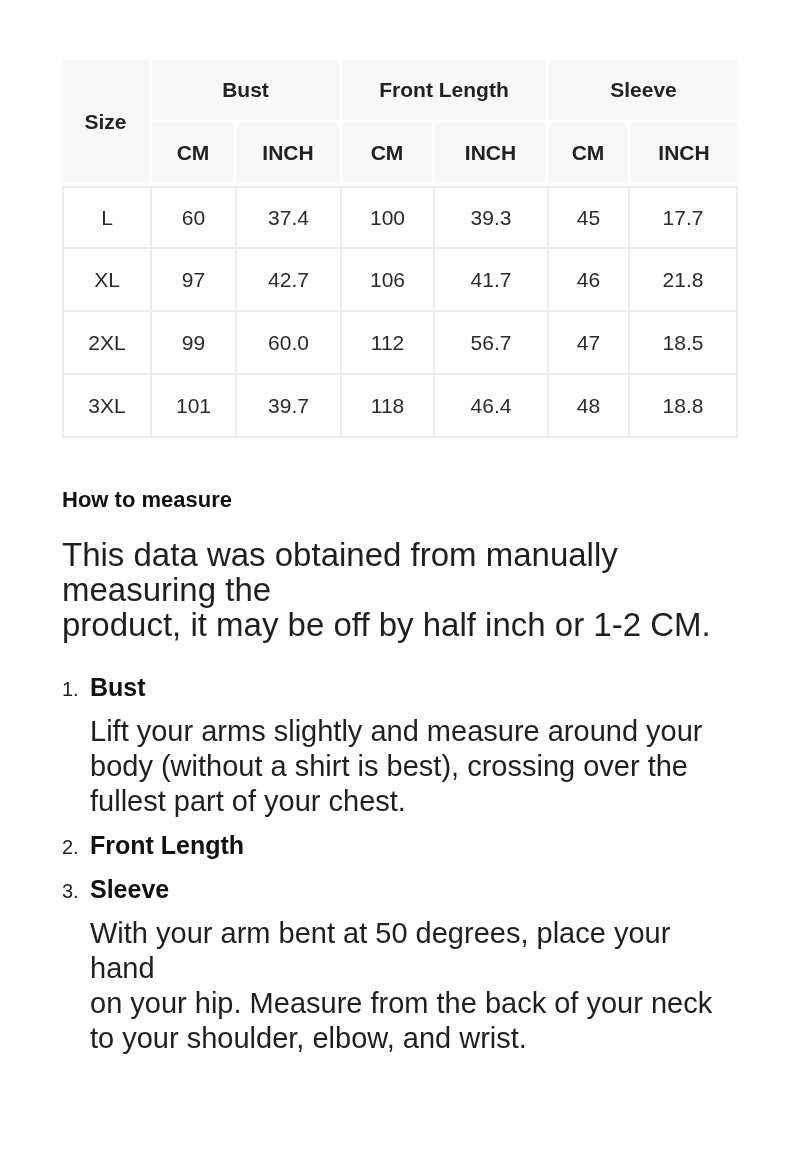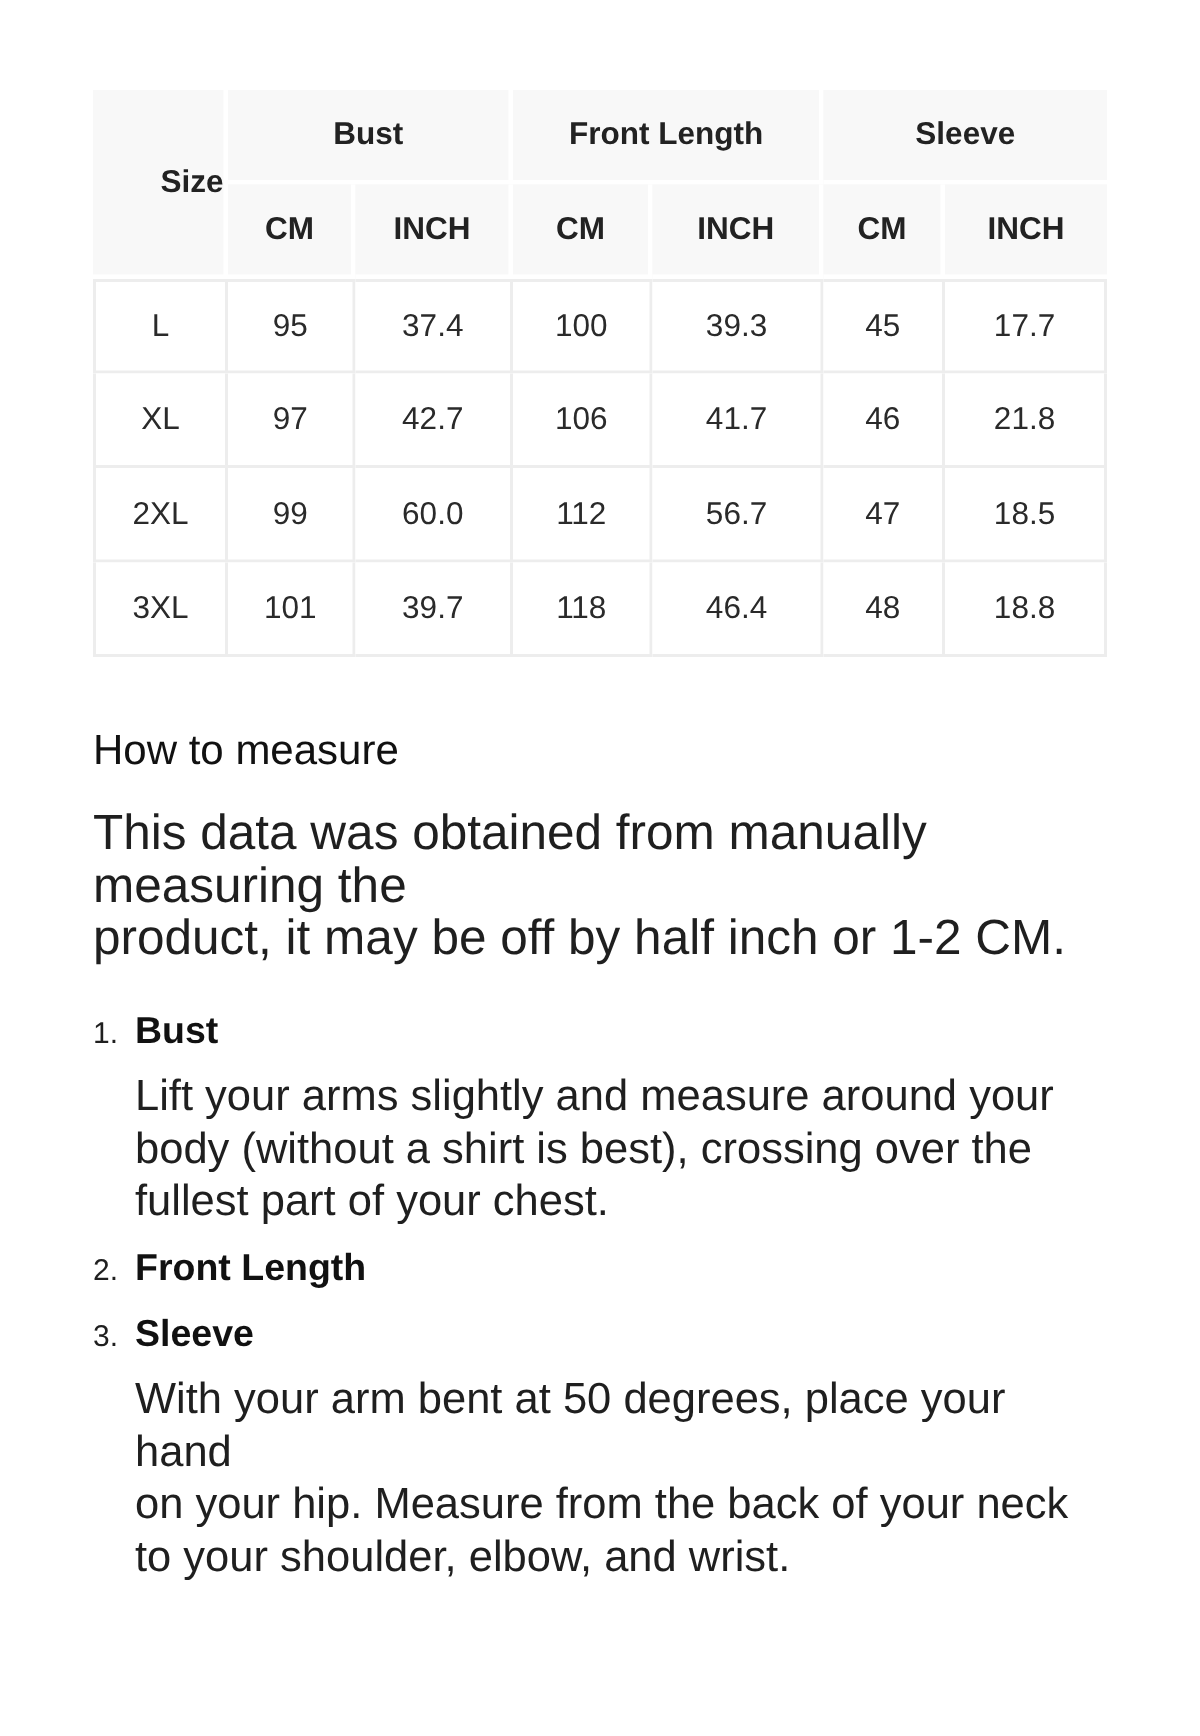--- a/index.html
+++ b/index.html
@@ -26,37 +26,37 @@
     font-size: 21px;
     overflow: hidden;
   }
   table.size-chart th {
     background: #f8f8f8;
     font-weight: bold;
     color: #222222;
     border-right: 3px solid #ffffff;
     border-bottom: 3px solid #ffffff;
   }
-  table.size-chart th.corner { height: 126px; text-align: right; }
+  table.size-chart th.corner { height: 126px; }
   table.size-chart th:last-child { border-right: none; }
   table.size-chart td {
     background: #ffffff;
     color: #2a2a2a;
     border-right: 2px solid #ededed;
     border-bottom: 2px solid #ededed;
   }
   table.size-chart td:first-child { border-left: 2px solid #ededed; }
   table.size-chart tr.first-data-row td { border-top: 2px solid #ededed; }
 
   
   h2.htm-heading {
     margin: 45px 0 20px 0;
-    font-size: 28px;
+    font-size: 22px;
     line-height: 34px;
-    font-weight: normal;
+    font-weight: bold;
     color: #111111;
   }
   .intro {
     font-size: 33px;
     line-height: 35px;
     color: #1f1f1f;
     white-space: pre-line;
     margin-bottom: 28px;
   }
   .step { margin-bottom: 9px; }
@@ -110,21 +110,21 @@
     <tr>
       <th>CM</th>
       <th>INCH</th>
       <th>CM</th>
       <th>INCH</th>
       <th>CM</th>
       <th>INCH</th>
     </tr>
     <tr class="first-data-row">
       <td>L</td>
-      <td>95</td>
+      <td>60</td>
       <td>37.4</td>
       <td>100</td>
       <td>39.3</td>
       <td>45</td>
       <td>17.7</td>
     </tr>
     <tr>
       <td>XL</td>
       <td>97</td>
       <td>42.7</td>

